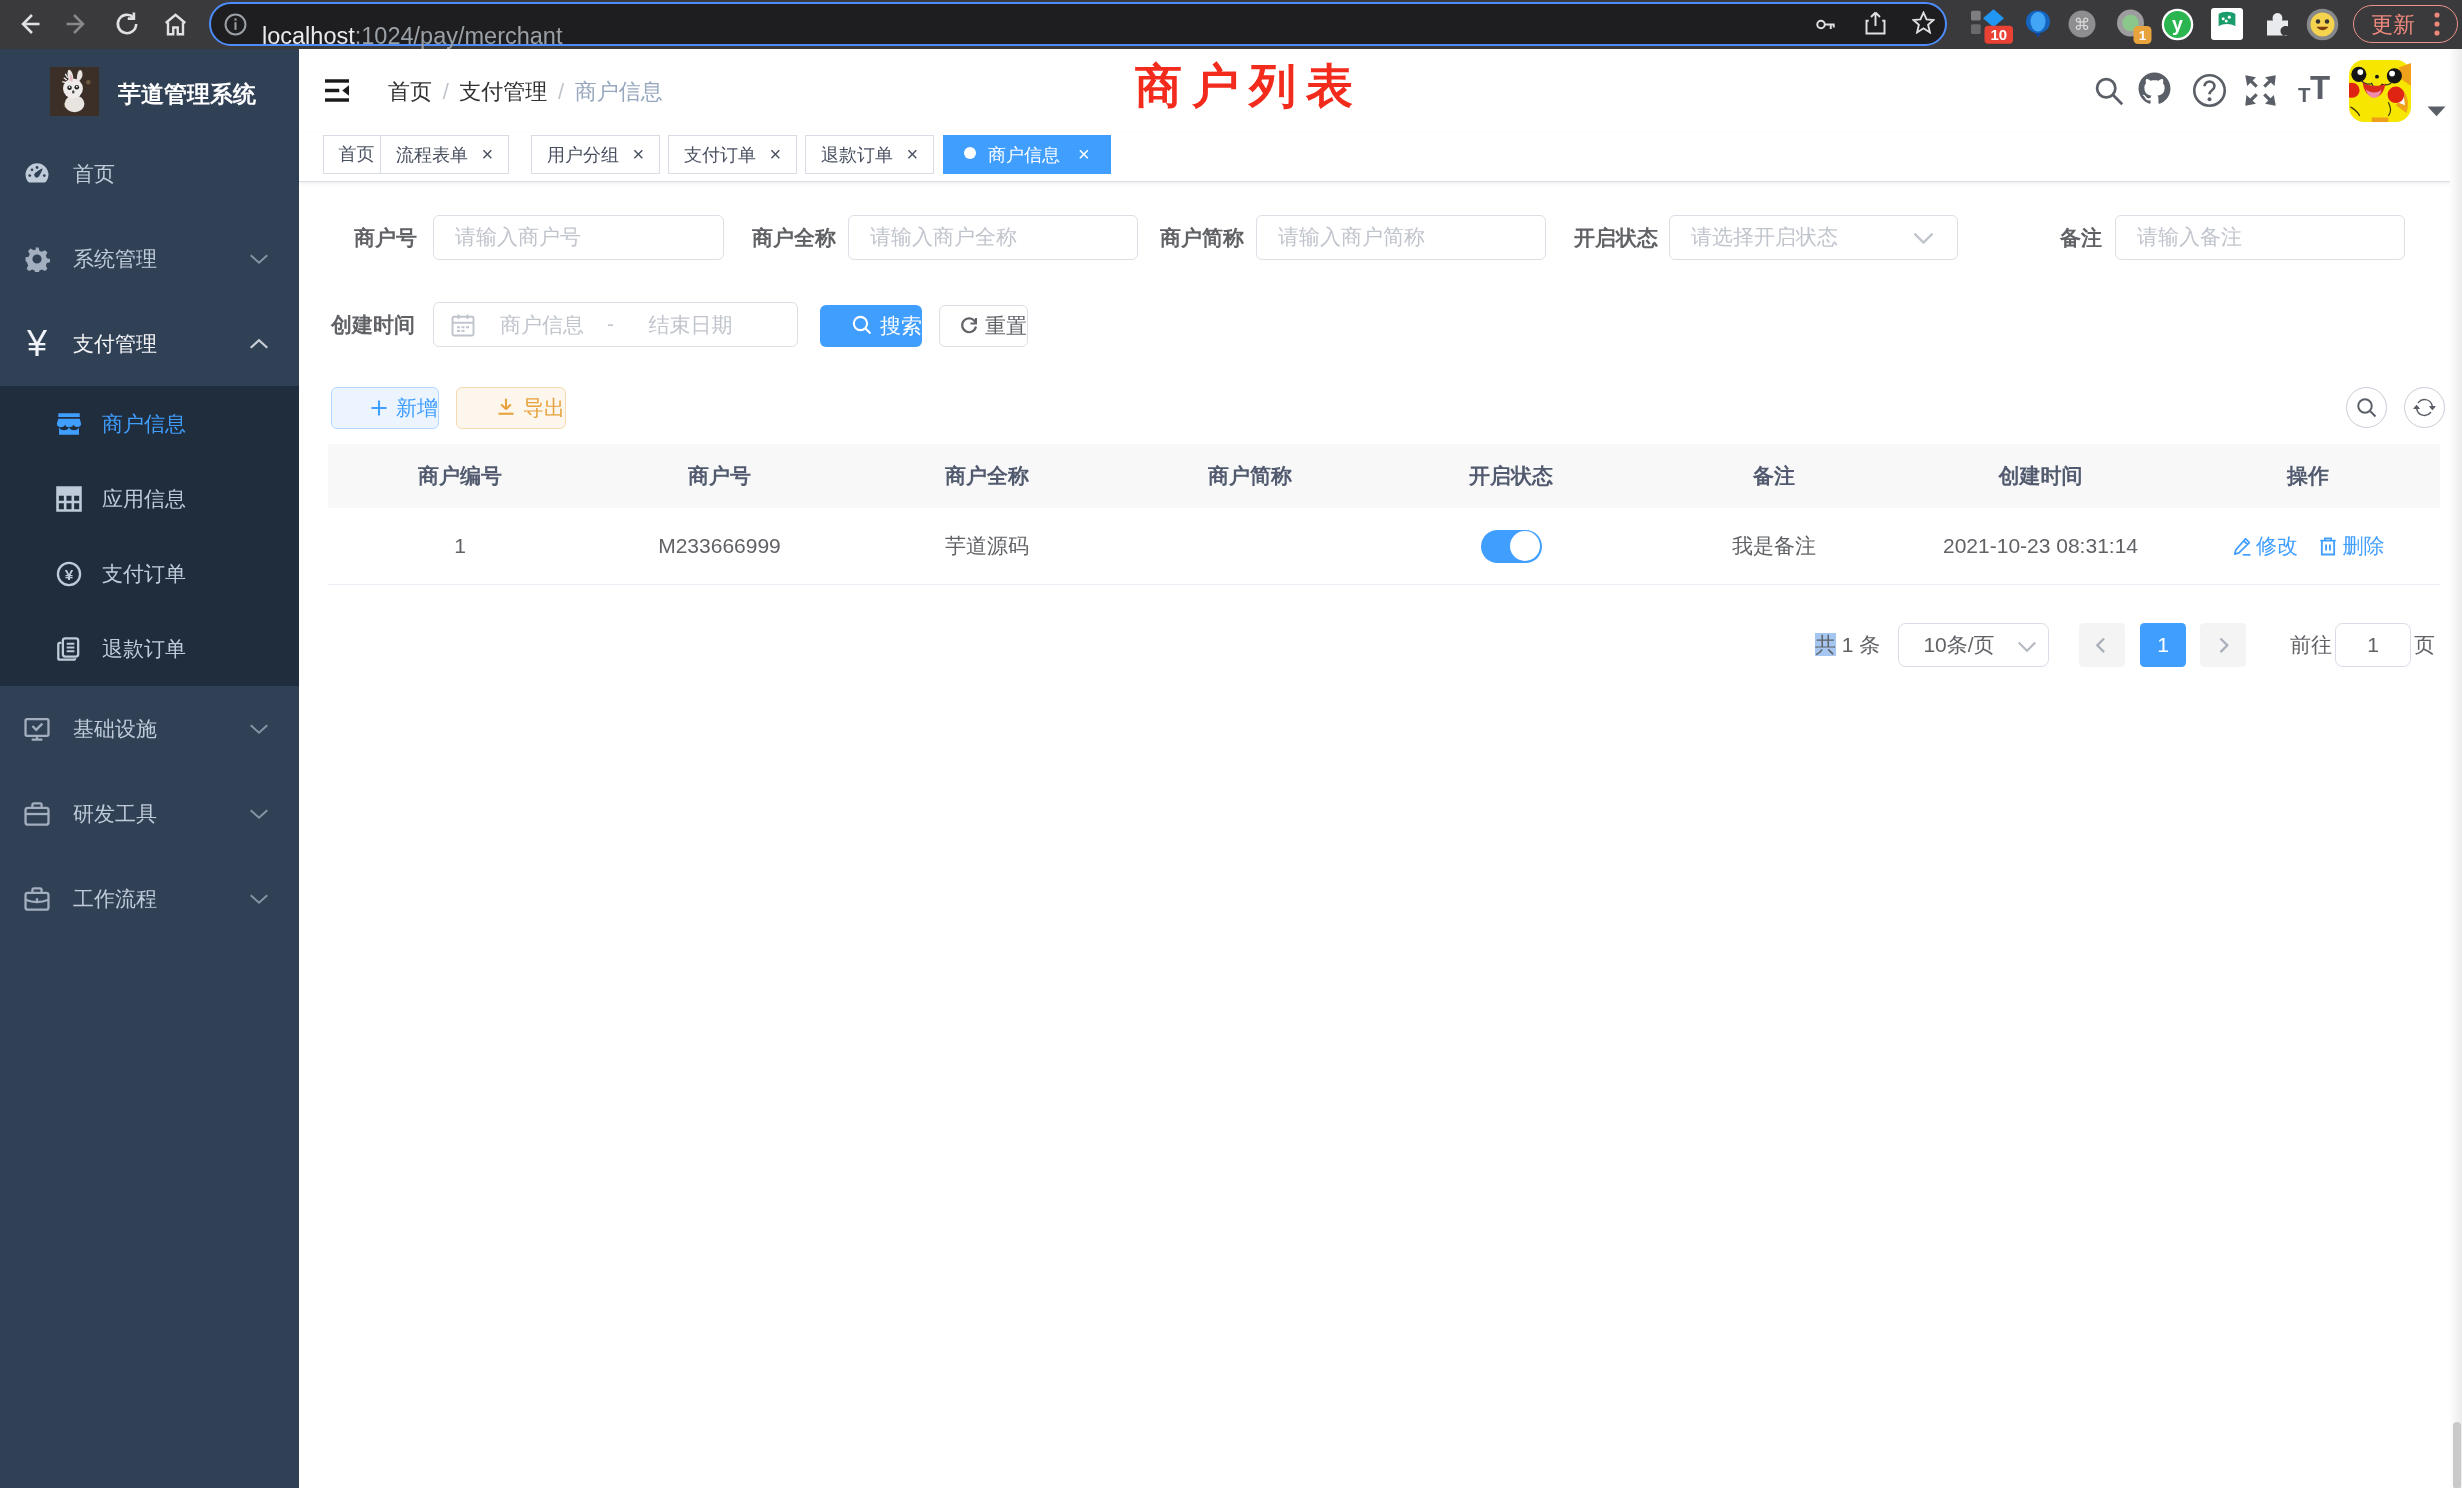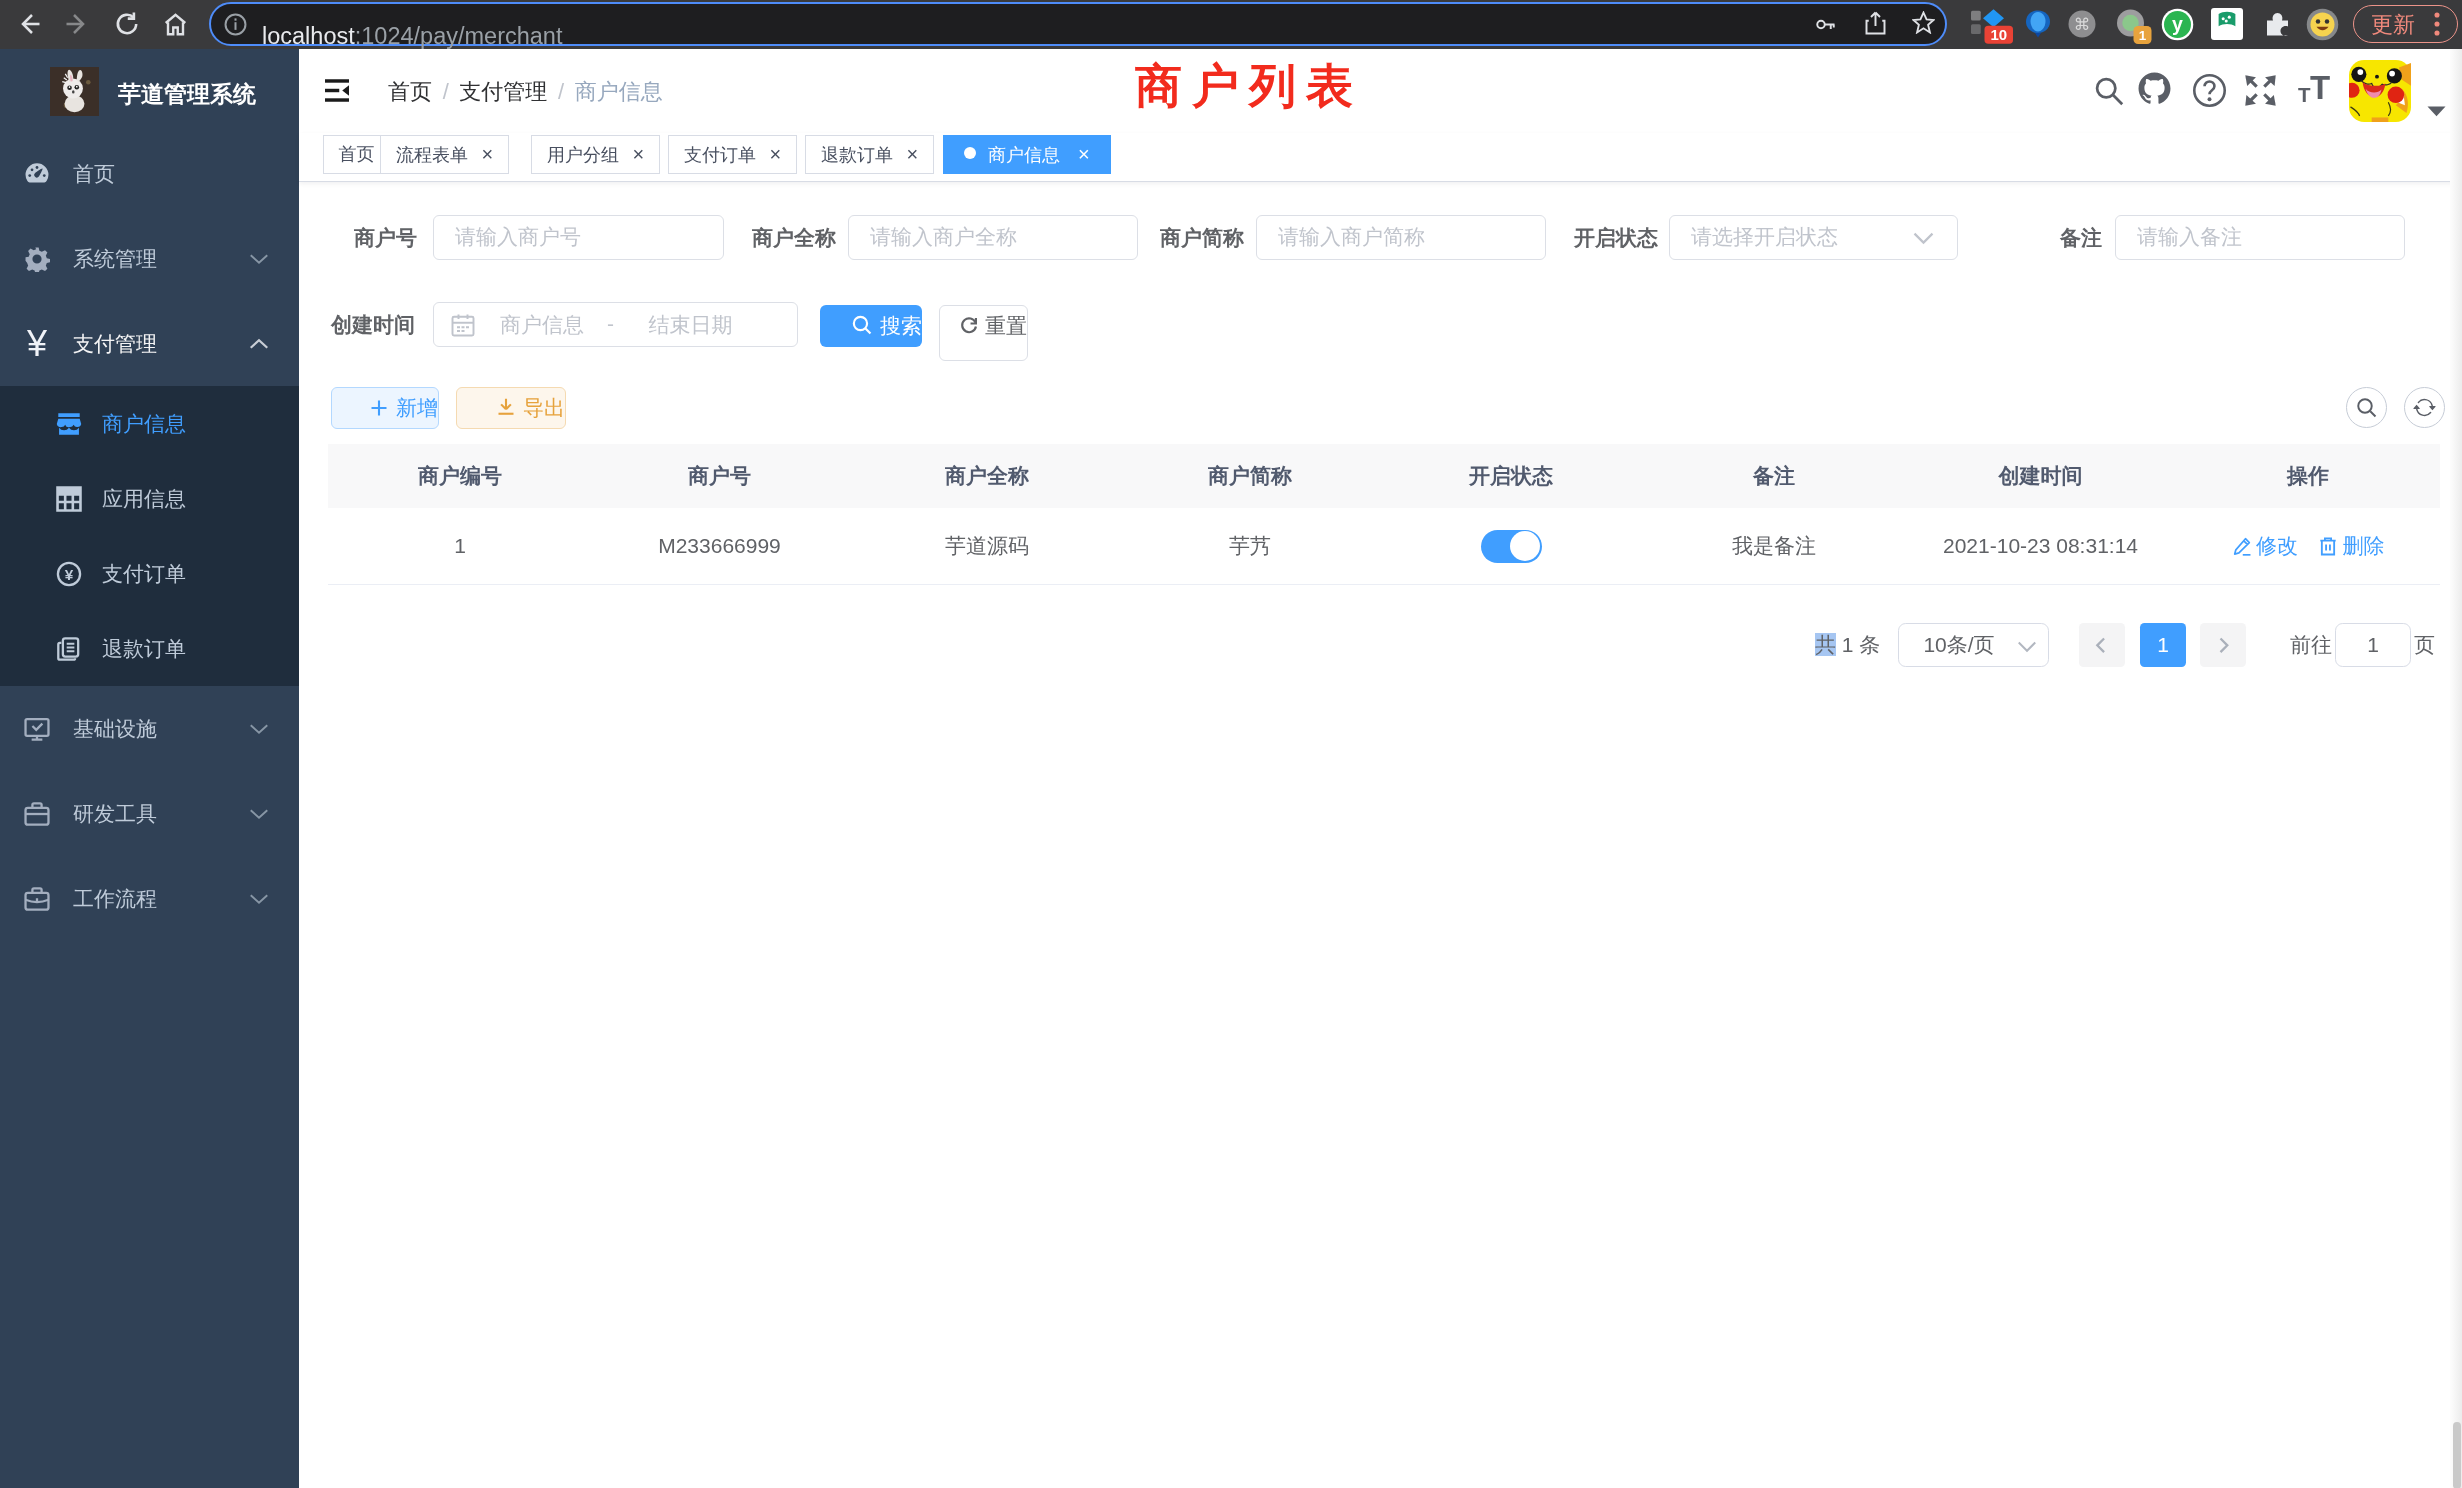--- a/index.html
+++ b/index.html
@@ -346,21 +346,21 @@
       <path d="M8 19 H12 M14 19 H18 M20 19 H24 M8 24 H12 M14 24 H18" stroke="#c0c4cc" stroke-width="2.4"></path>
     </svg>
  <div class="abs" style="left:485px;top:302px;width:114px;height:45px;line-height:45px;font-size:21px;color:#c0c4cc;text-align:center;">商户信息</div>
  <div class="abs" style="left:599px;top:302px;width:23px;height:45px;line-height:44px;font-size:21px;color:#c0c4cc;text-align:center;">-</div>
  <div class="abs" style="left:630px;top:302px;width:121px;height:45px;line-height:45px;font-size:21px;color:#c0c4cc;text-align:center;">结束日期</div>
  <div class="btn" style="left:820px;top:305px;width:102px;height:42px;line-height:42px;background:#409eff;color:#fff;">
   <svg style="vertical-align:-2.3px;margin-right:7.6px" width="20" height="20" viewBox="0 0 26 26">
         <circle cx="11" cy="11" r="8.6" stroke="#fff" stroke-width="2.8" fill="none"></circle>
         <path d="M17.5 17.5 L24 24" stroke="#fff" stroke-width="2.8"></path>
       </svg>搜索</div>
- <div class="btn" style="left:939px;top:305px;width:89px;height:56px;line-height:39px;background:#fff;border:1.5px solid #dcdfe6;color:#606266;">
+ <div class="btn" style="left:939px;top:305px;width:89px;height:42px;line-height:39px;background:#fff;border:1.5px solid #dcdfe6;color:#606266;">
   <svg style="vertical-align:-2.3px;margin-right:6px" width="20" height="20" viewBox="0 0 26 26">
         <path d="M21.5 10 A9 9 0 1 0 22 15" stroke="#606266" stroke-width="2.8" fill="none"></path>
         <path d="M22 4 V11 H15" stroke="#606266" stroke-width="2.8" fill="none"></path>
       </svg>重置</div>
 
  <div class="btn" style="left:331px;top:387px;width:108px;height:42px;line-height:39px;background:#ecf5ff;border:1.5px solid #b3d8ff;color:#409eff;">
   <svg style="vertical-align:-1.5px;margin-right:7.6px" width="18" height="18" viewBox="0 0 24 24">
         <path d="M12 2 V22 M2 12 H22" stroke="#409eff" stroke-width="2.8"></path>
       </svg>新增</div>
  <div class="btn" style="left:456px;top:387px;width:110px;height:42px;line-height:39px;background:#fdf6ec;border:1.5px solid #f5dab1;color:#e6a23c;">
@@ -388,21 +388,20 @@
   <div class="tc" style="left:793px;width:258px;">商户简称</div>
   <div class="tc" style="left:1051px;width:264px;">开启状态</div>
   <div class="tc" style="left:1315px;width:262px;">备注</div>
   <div class="tc" style="left:1577px;width:271px;">创建时间</div>
   <div class="tc" style="left:1848px;width:264px;">操作</div>
  </div>
  <div id="trow">
   <div class="tc" style="left:0;width:264px;">1</div>
   <div class="tc" style="left:259px;width:265px;">M233666999</div>
   <div class="tc" style="left:525px;width:268px;text-align:center;">芋道源码</div>
-  <div class="tc" style="left:793px;width:258px;">芋艿</div>
   <div class="tc" style="left:1051px;width:264px;">
         <span style="display:inline-block;width:61px;height:33px;border-radius:16.7px;background:#409eff;position:relative;">
           <span style="position:absolute;right:1.5px;top:1.5px;width:30px;height:30px;border-radius:50%;background:#fff;"></span>
         </span>
       </div>
   <div class="tc" style="left:1315px;width:262px;">我是备注</div>
   <div class="tc" style="left:1577px;width:271px;">2021-10-23 08:31:14</div>
   <div class="tc" style="left:1848px;width:264px;color:#409eff;">
    <svg style="margin-right:4.5px" width="20" height="20" viewBox="0 0 26 26">
           <path d="M17.5 3.5 L22.5 8.5 L9 22 L3.5 23.5 L5 18 Z M15 6 L20 11" stroke="#409eff" stroke-width="2.2" fill="none" stroke-linejoin="round"></path>

